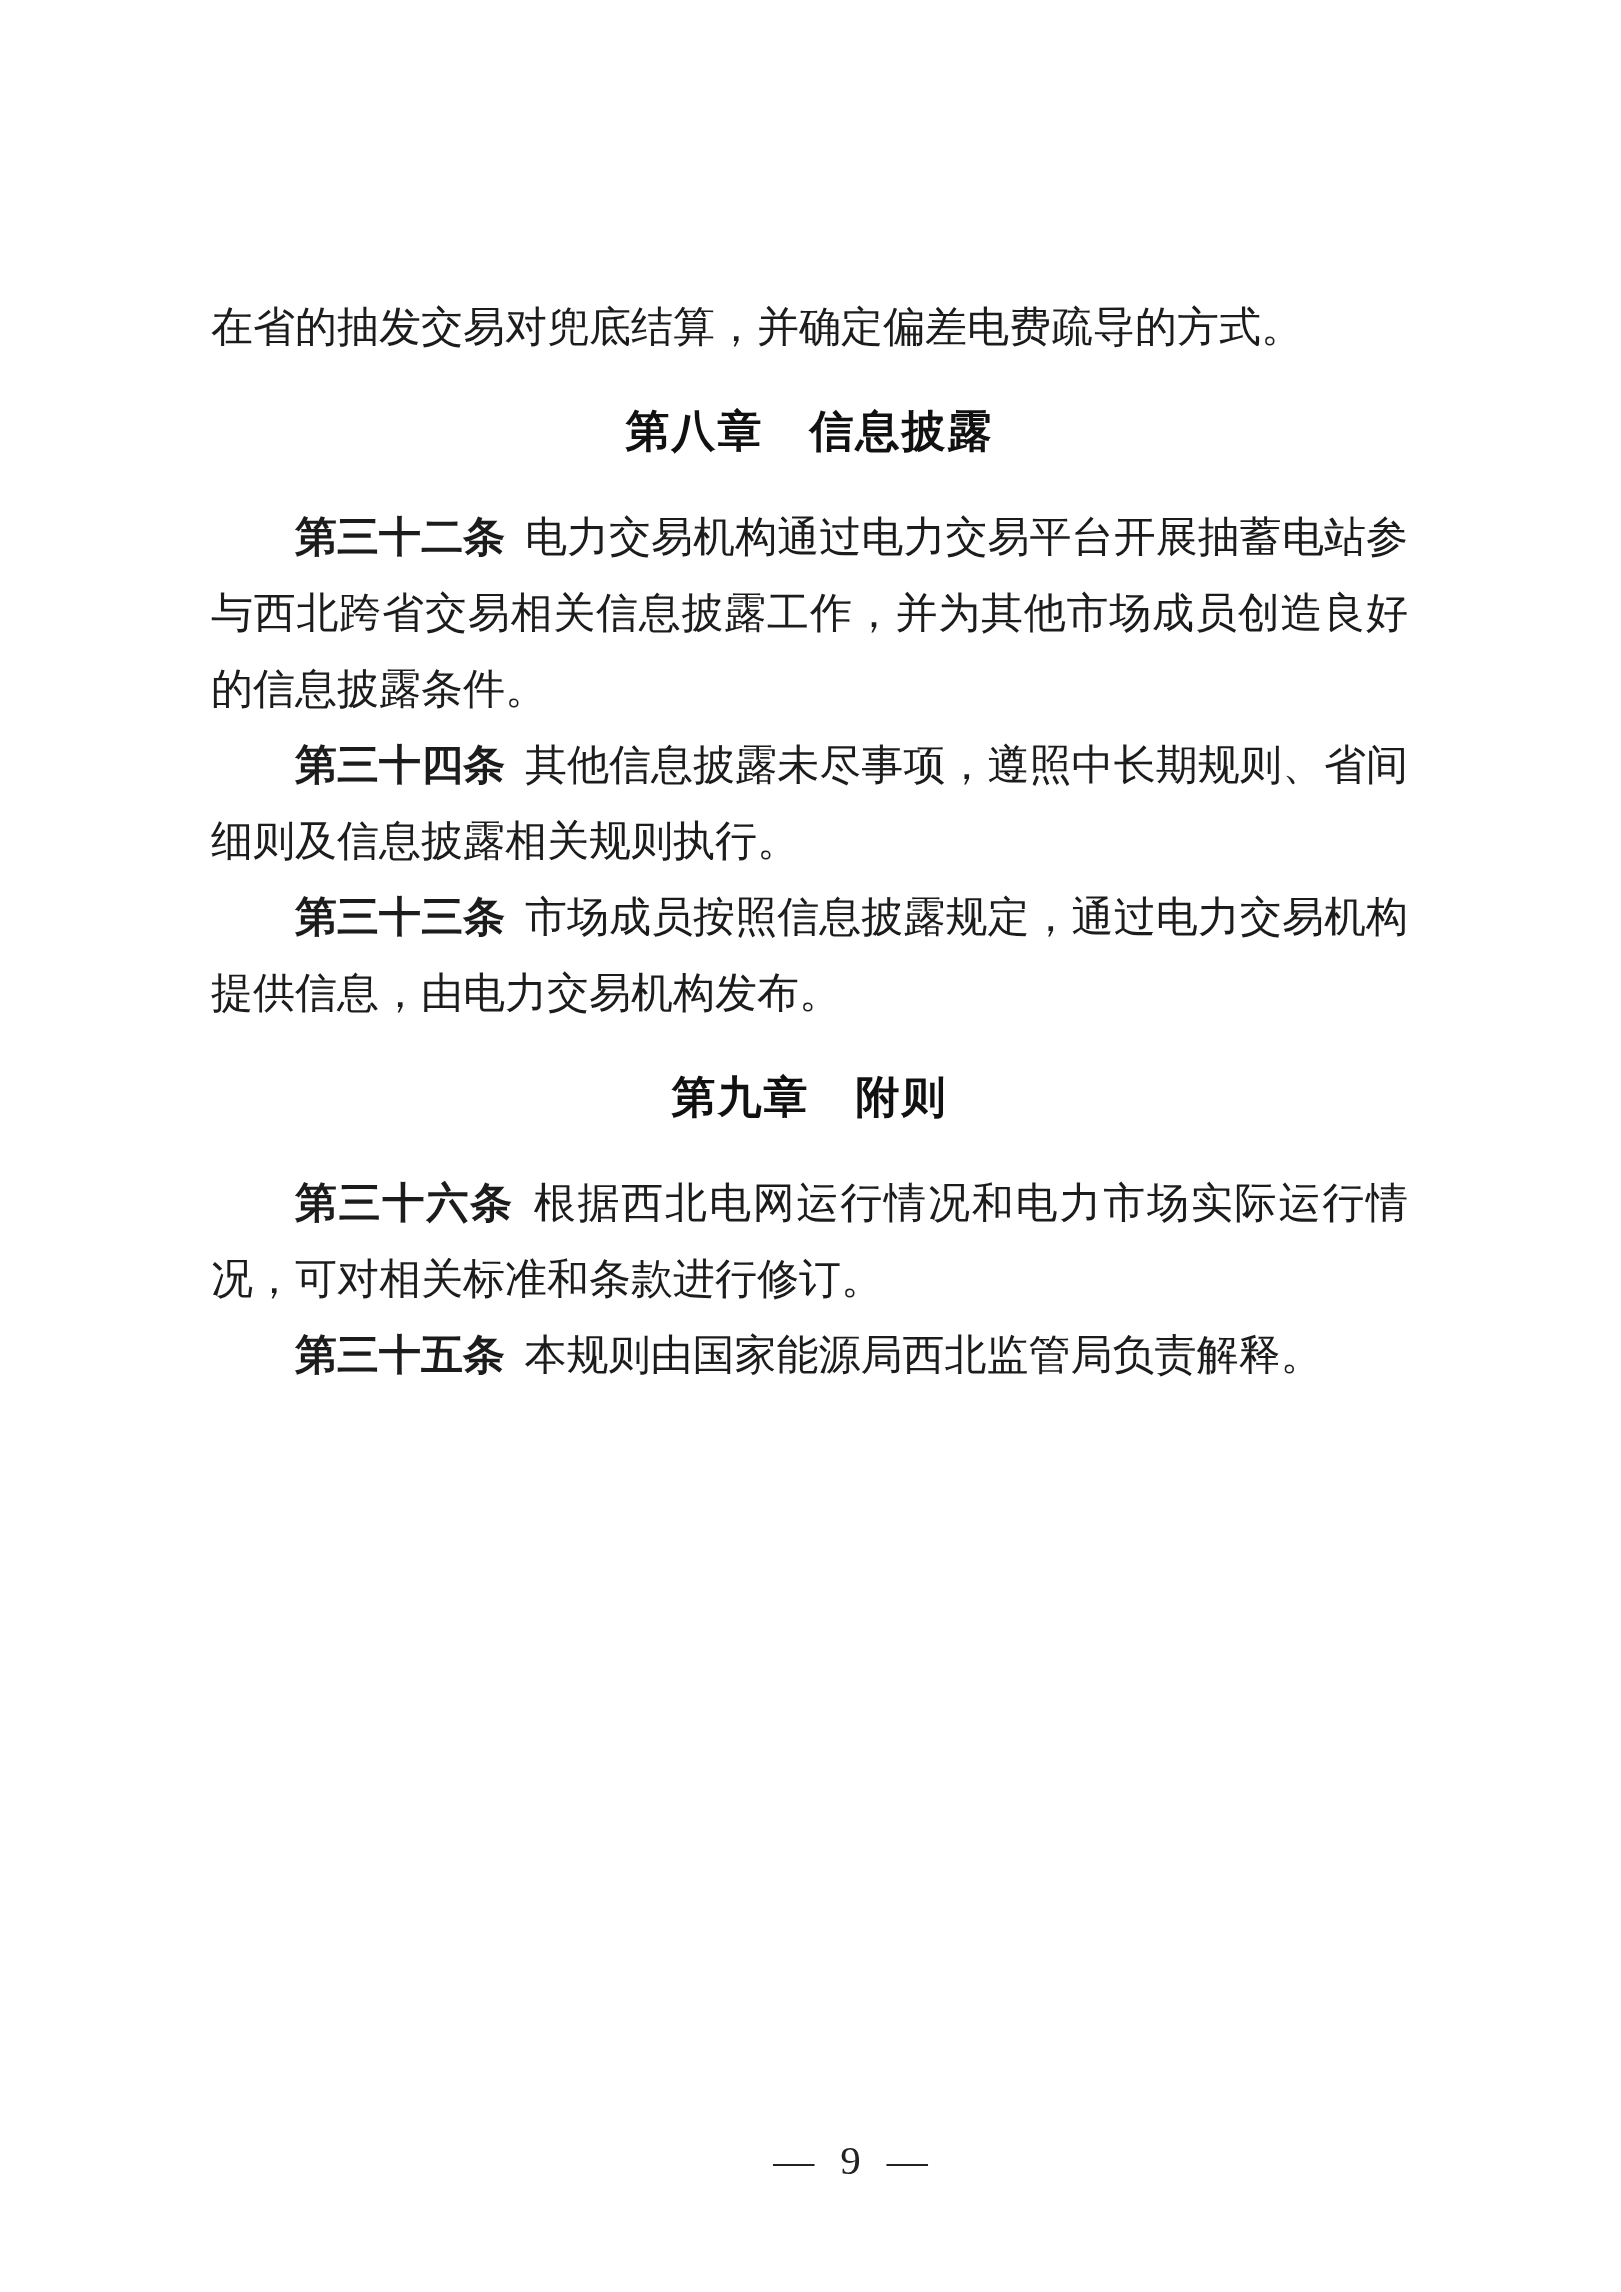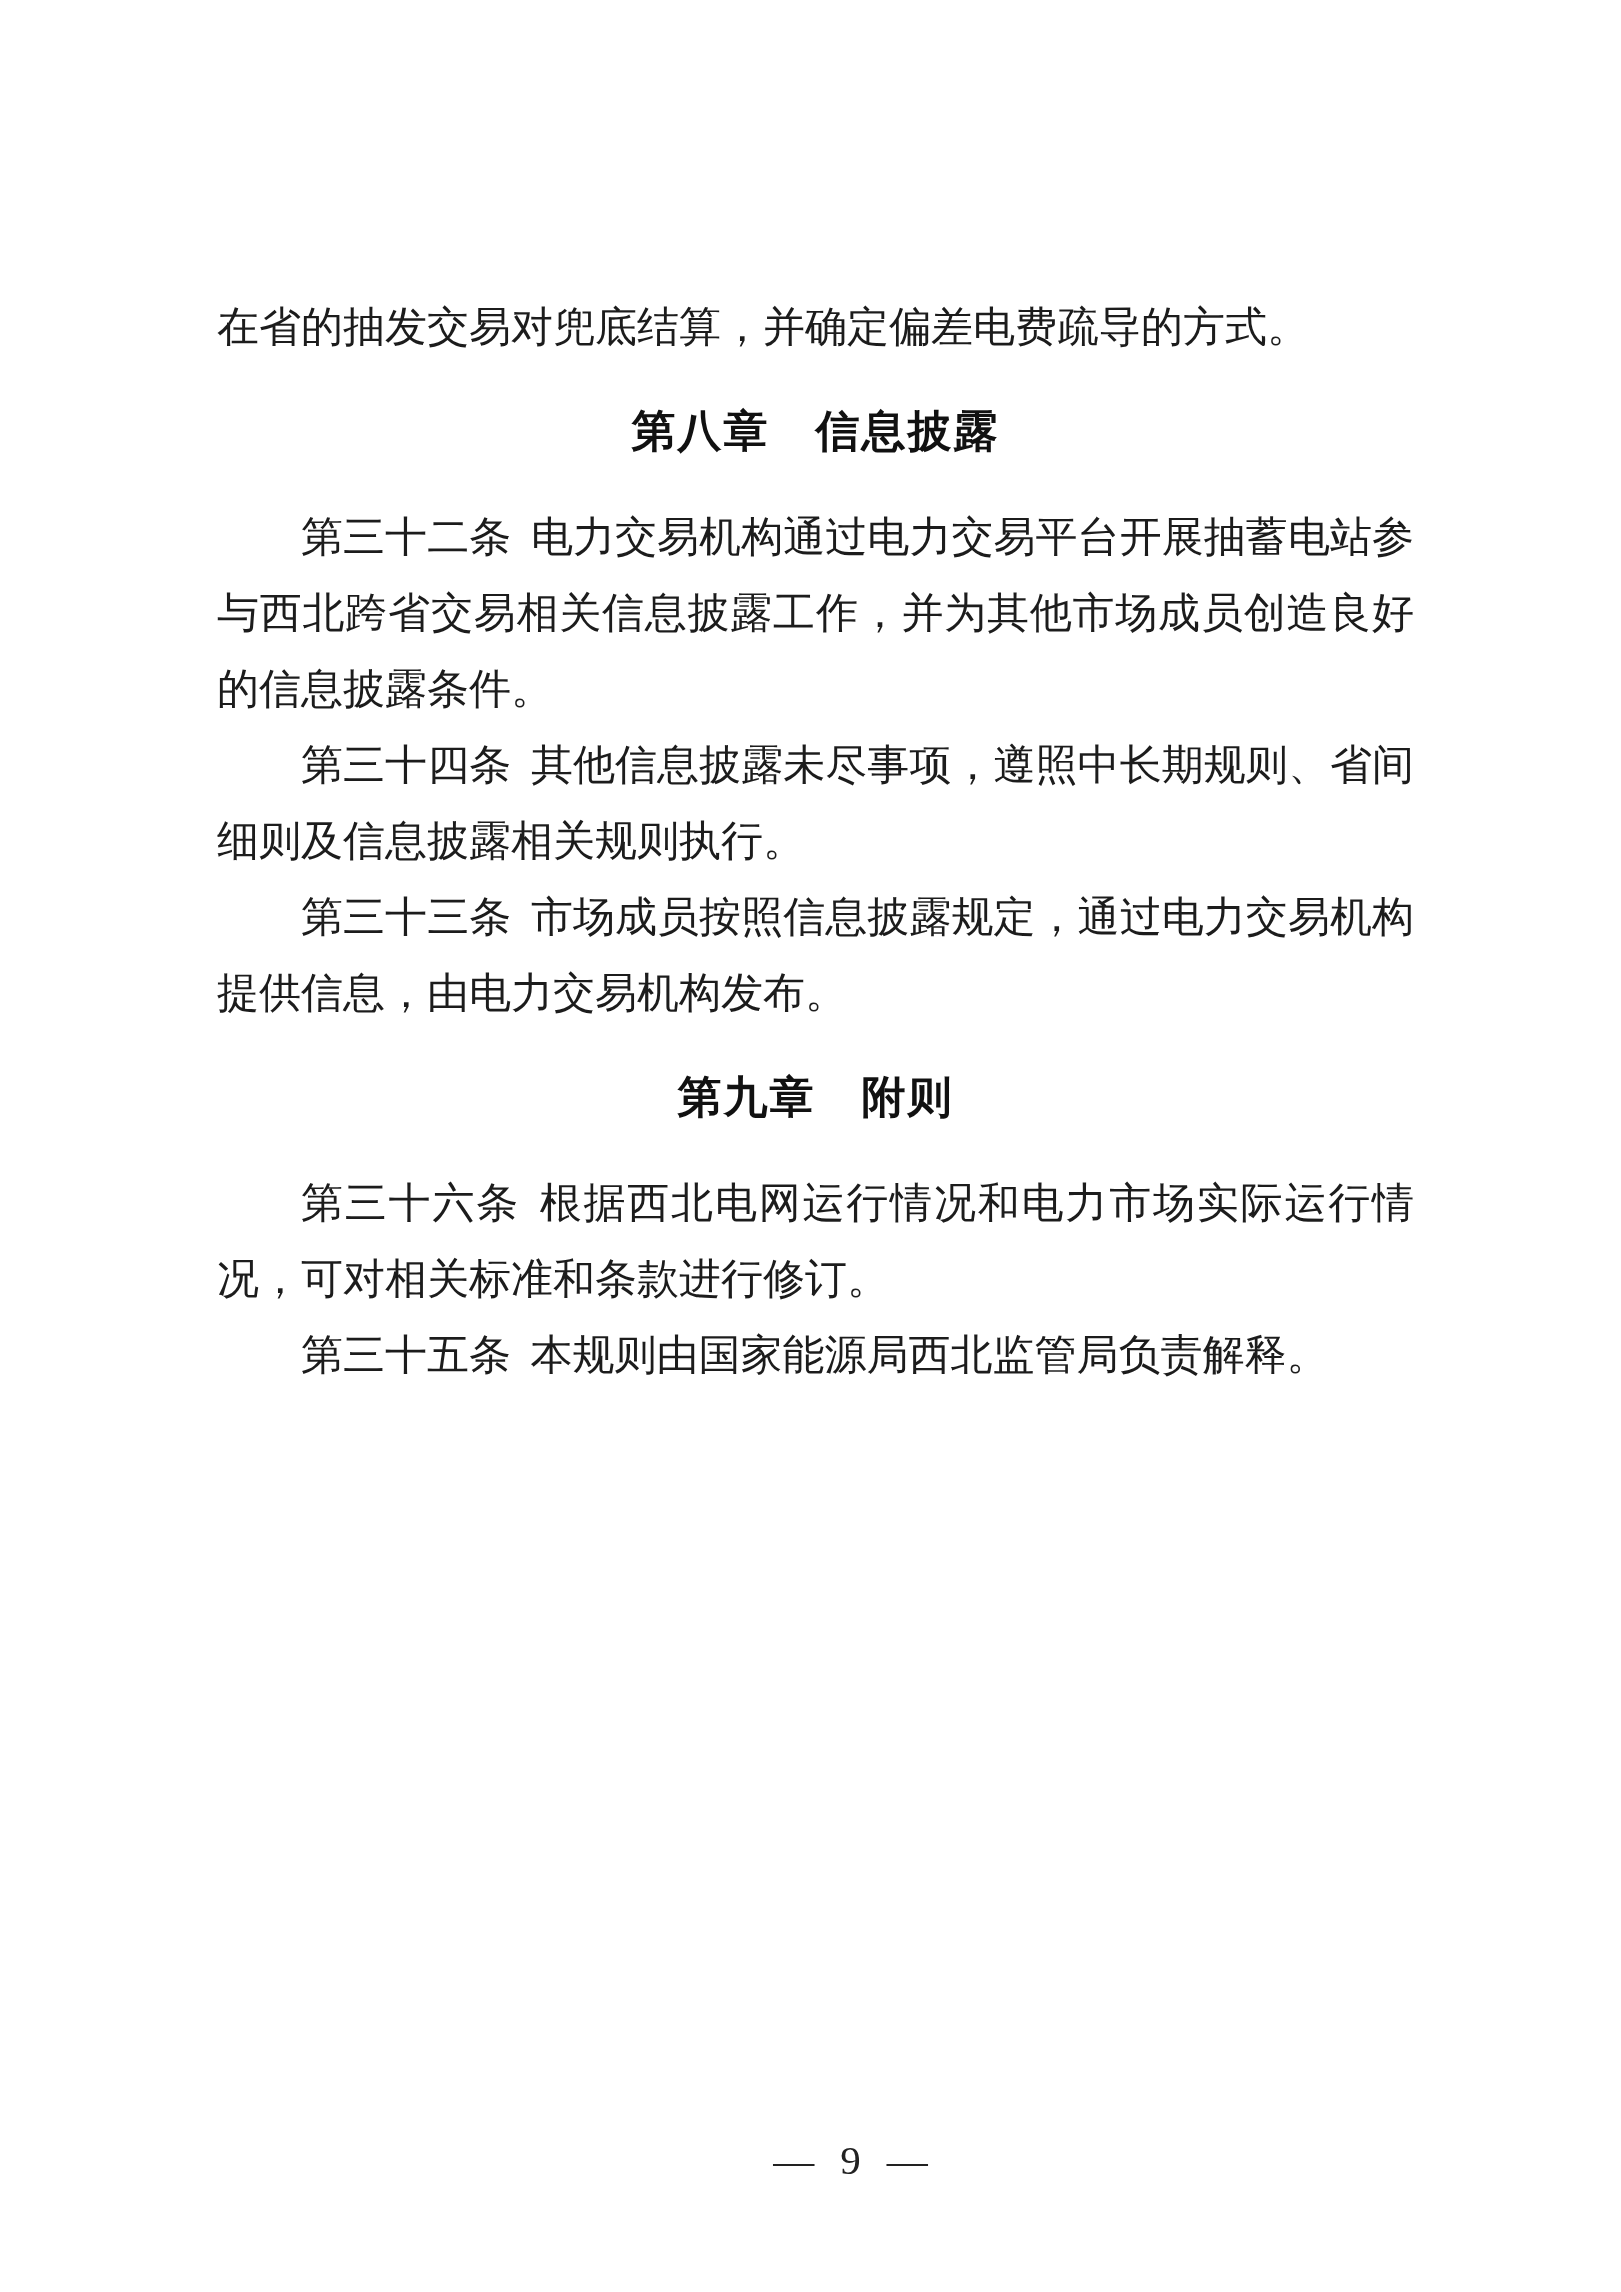--- a/index.html
+++ b/index.html
@@ -12,36 +12,36 @@
     width: 1621px;
     height: 2293px;
     background: #ffffff;
     overflow: hidden;
     font-family: "Liberation Serif", "DejaVu Serif", serif;
     color: #1c1c1c;
   }
   .content {
     position: absolute;
     top: 289px;
-    left: 217px;
+    left: 211px;
     width: 1197px;
   }
   .content p {
     margin: 0;
     font-size: 42px;
     line-height: 76px;
     text-align: justify;
     text-justify: inter-character;
     letter-spacing: 0;
   }
   p.article {
     text-indent: 84px;
   }
   .art-num {
-    font-weight: 400;
+    font-weight: 700;
     margin-right: 19.6px;
   }
   h2.chapter-heading {
     margin: 29px 0;
     font-family: Liberation Serif, serif;
     font-weight: 700;
     font-size: 44px;
     line-height: 76px;
     text-align: center;
     letter-spacing: 2px;

